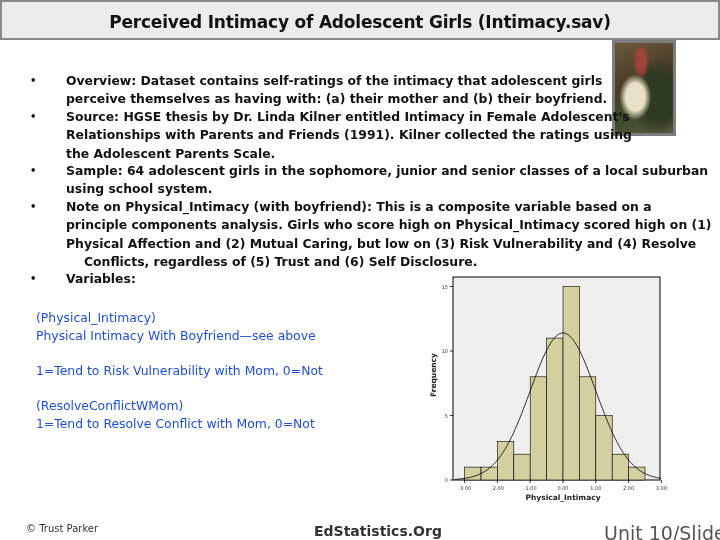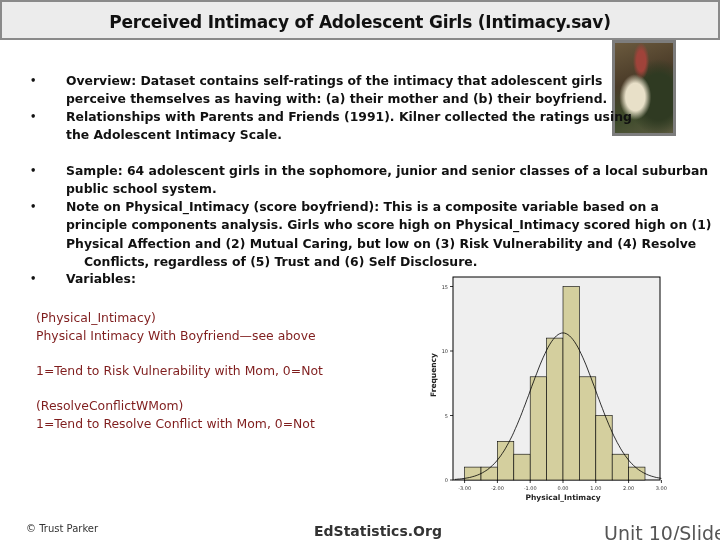--- a/index.html
+++ b/index.html
@@ -14,21 +14,21 @@
   .photo .inner { width:100%; height:100%;
     background:
       radial-gradient(ellipse at 45% 20%, #a0433a 0 10%, transparent 18%),
       radial-gradient(ellipse at 35% 60%, #e8e0c8 0 18%, transparent 30%),
       radial-gradient(ellipse at 75% 60%, #2f3a22 0 30%, transparent 50%),
       linear-gradient(160deg, #6b5a3e 0%, #4a3b28 40%, #3c4a2a 70%, #5c5a40 100%); }
   .bullets { position:absolute; left:0; top:72px; width:700px; }
   .bullet { position:absolute; left:0; font-size:12.4px; font-weight:bold; line-height:18.3px; }
   .bullet .dot { position:absolute; left:30px; top:0; font-size:10px; }
   .bullet .txt { position:absolute; left:66px; }
-  .vars { position:absolute; left:36px; top:309px; font-size:12.4px; line-height:18px; color:#7f1d1d; }
+  .vars { position:absolute; left:36px; top:309px; font-size:12.4px; line-height:18px; color:#1d4ed8; }
   .vars .blk { margin-bottom:17px; }
   .chart { position:absolute; left:405px; top:270px; width:315px; height:240px; }
   .footer-left { position:absolute; left:26px; top:523px; font-size:10px; color:#333; }
   .footer-mid { position:absolute; left:314px; top:523px; font-size:14px; color:#333;font-weight:bold; }
   .footer-right { position:absolute; left:604px; top:522px; font-size:19px; color:#555; white-space:nowrap; }
 </style>
 </head>
 <body>
 
 <div class="title-bar">
@@ -43,35 +43,36 @@
     <div class="bullet" style="top: 0px;">
       <span class="dot">•</span>
       <div class="txt">
         <div style="white-space: nowrap;">Overview: Dataset contains self-ratings of the intimacy that adolescent girls</div>
         <div style="white-space: nowrap;">perceive themselves as having with: (a) their mother and (b) their boyfriend.</div>
       </div>
     </div>
     <div class="bullet" style="top: 36px;">
       <span class="dot">•</span>
       <div class="txt">
+        <div style="white-space: nowrap;">Source: HGSE thesis by Dr. Linda Kilner entitled Intimacy in Female Adolescent's</div>
         <div style="white-space: nowrap;">Relationships with Parents and Friends (1991). Kilner collected the ratings using</div>
-        <div style="white-space: nowrap;">the Adolescent Intimacy Scale.</div>
+        <div style="white-space: nowrap;">the Adolescent Parents Scale.</div>
       </div>
     </div>
     <div class="bullet" style="top: 90px;">
       <span class="dot">•</span>
       <div class="txt">
         <div style="white-space: nowrap;">Sample: 64 adolescent girls in the sophomore, junior and senior classes of a local suburban</div>
-        <div style="white-space: nowrap;">public school system.</div>
+        <div style="white-space: nowrap;">using school system.</div>
       </div>
     </div>
     <div class="bullet" style="top: 126px;">
       <span class="dot">•</span>
       <div class="txt">
-        <div style="white-space: nowrap;">Note on Physical_Intimacy (score boyfriend): This is a composite variable based on a</div>
+        <div style="white-space: nowrap;">Note on Physical_Intimacy (with boyfriend): This is a composite variable based on a</div>
         <div style="white-space: nowrap;">principle components analysis. Girls who score high on Physical_Intimacy scored high on (1)</div>
         <div style="white-space: nowrap;">Physical Affection and (2) Mutual Caring, but low on (3) Risk Vulnerability and (4) Resolve</div>
         <div style="white-space: nowrap; margin-left: 18px;">Conflicts, regardless of (5) Trust and (6) Self Disclosure.</div>
       </div>
     </div>
     <div class="bullet" style="top: 198px;">
       <span class="dot">•</span>
       <div class="txt">
         <div style="white-space: nowrap;">Variables:</div>
       </div>

